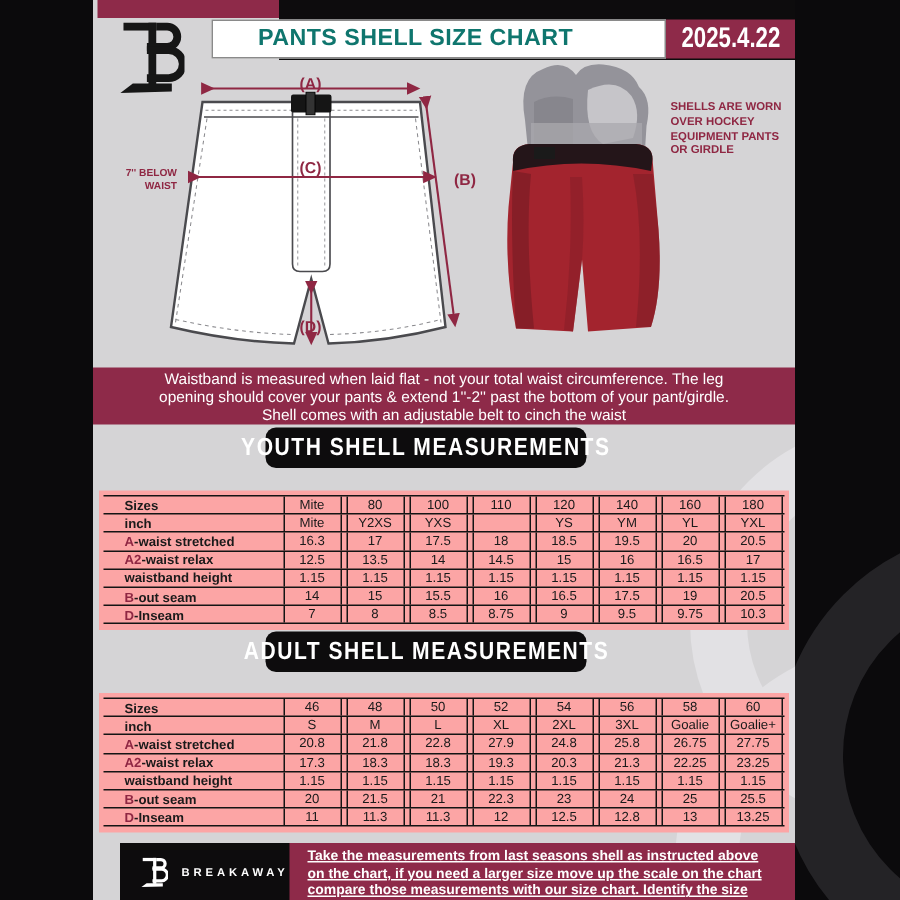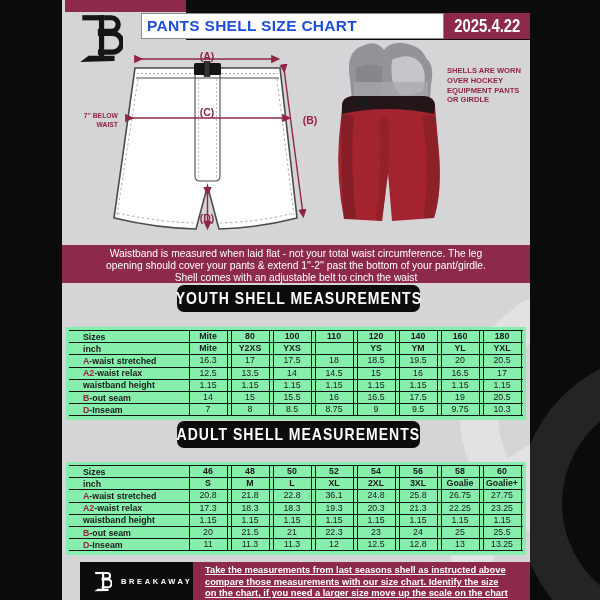--- a/index.html
+++ b/index.html
@@ -11,58 +11,58 @@
        background:#d5d4d6;overflow:hidden;}
   .wm{position:absolute;border-radius:50%;border:38px solid #e2e1e4;}
   #wm1{left:398px;top:282px;width:190px;height:190px;}
   #wm2{left:388px;top:428px;width:212px;height:212px;border-width:42px;}
   .abs{position:absolute;}
   
   #top-strip{left:3px;top:0;width:121px;height:12px;background:#8e2a49;}
   #header-bar{left:124px;top:0;width:344px;height:40px;background:#0d0c0d;}
   #title-box{left:79px;top:13px;width:303px;height:26px;background:#fff;
        border:1px solid #8a8a8a;box-sizing:border-box;display:flex;align-items:center;
-       padding-left:5px;font-size:15.5px;font-weight:700;color:#1d4ed8;letter-spacing:.3px;}
+       padding-left:30px;font-size:15.5px;font-weight:700;color:#0f766e;letter-spacing:.3px;}
   #date-box{left:382px;top:13px;width:86px;height:26px;background:#8e2a49;color:#fff;
        display:flex;align-items:center;justify-content:center;font-size:19px;font-weight:700;}
   #date-box .cond{transform:scaleX(.78);}
   .logo{color:#161616;}
   #logo-top{left:15px;top:11px;}
   
   .mlabel{font-size:10.5px;font-weight:700;color:#8f2743;text-align:center;width:40px;}
   #label-a{left:125px;top:50px;}
   #label-c{left:125px;top:106px;}
   #label-b{left:230px;top:114px;width:36px;}
   #label-d{left:125px;top:212px;}
   #below-note{left:8px;top:112px;width:48px;text-align:right;font-size:6.8px;
        font-weight:700;color:#8f2743;line-height:8.5px;}
   #shell-caption{left:385px;top:66px;width:76px;font-size:7.6px;font-weight:700;
        color:#8f2743;line-height:9.8px;}
   
   #notice{left:0;top:245px;width:468px;height:38px;background:#8e2a49;color:#fff;
        text-align:center;font-size:10.3px;font-weight:400;line-height:11.9px;padding-top:3px;
        box-sizing:border-box;}
   
-  .sec-head{left:115px;width:243px;height:27px;background:#0d0c0d;border-radius:7px;
+  .sec-head{left:115px;width:214px;height:27px;background:#0d0c0d;border-radius:7px;
        color:#fff;display:flex;align-items:center;justify-content:center;}
   .sec-head .cond{transform:scaleX(.85);font-size:16.5px;font-weight:700;letter-spacing:1.2px;white-space:nowrap;}
   #youth-head{top:285px;} #adult-head{top:421px;}
   .unit{width:468px;text-align:center;font-size:10.5px;color:#2e2e2e;font-weight:400;margin-top:36px;}
   #youth-unit{top:313px;} #adult-unit{top:449px;}
   
-  .panel{left:4px;width:460px;background:#86efac;padding:3px 3px 4px 3px;box-sizing:border-box;}
+  .panel{left:4px;width:460px;background:#fca5a5;padding:3px 3px 4px 3px;box-sizing:border-box;}
   #youth-panel{top:327px;} #adult-panel{top:462px;}
   .trow{display:flex;border-bottom:1.4px solid #141414;height:11.2px;align-items:center;}
   .trow:first-child{border-top:1.4px solid #141414;}
   .tlabel{width:104px;padding-left:14px;font-weight:700;font-size:8.8px;color:#1a1a1a;
        white-space:nowrap;}
   .tlabel .maroon{color:#8f2743;}
   .tcell{flex:1;margin:0 1.5px;border-left:1.1px solid #141414;border-right:1.1px solid #141414;
        text-align:center;font-size:8.8px;color:#1a1a1a;height:100%;line-height:11.2px;white-space:nowrap;}
-  .thead .tcell{font-weight:700;}
+  .thead .tcell{font-weight:400;}
   
   #footer-black{left:18px;top:562px;width:131px;height:54px;background:#0d0c0d;}
   #footer-logo{position:absolute;left:13px;top:8px;color:#fff;}
   #brand-name{position:absolute;left:41px;top:15px;color:#fff;font-size:7.5px;font-weight:700;
        letter-spacing:2.6px;}
   #footer-maroon{left:131px;top:562px;width:337px;height:38px;background:#8e2a49;color:#fff;
        font-size:9.3px;font-weight:700;line-height:11.7px;padding:3px 0 0 12px;box-sizing:border-box;text-decoration:underline;}
 </style>
 </head>
 <body>
@@ -257,21 +257,21 @@
         <div class="tcell">2XL</div>
         <div class="tcell">3XL</div>
         <div class="tcell">Goalie</div>
         <div class="tcell">Goalie+</div>
       </div>
       <div class="trow">
         <div class="tlabel"><span class="maroon">A</span>-waist stretched</div>
         <div class="tcell">20.8</div>
         <div class="tcell">21.8</div>
         <div class="tcell">22.8</div>
-        <div class="tcell">36.1</div>
+        <div class="tcell">27.9</div>
         <div class="tcell">24.8</div>
         <div class="tcell">25.8</div>
         <div class="tcell">26.75</div>
         <div class="tcell">27.75</div>
       </div>
       <div class="trow">
         <div class="tlabel"><span class="maroon">A2</span>-waist relax</div>
         <div class="tcell">17.3</div>
         <div class="tcell">18.3</div>
         <div class="tcell">18.3</div>
@@ -317,16 +317,16 @@
     </div>
 
   <div class="abs" id="footer-black">
     <svg id="footer-logo" width="19" height="22" viewBox="0 0 44 50" fill="currentColor">
       <use href="#bk-logo"></use>
     </svg>
     <div id="brand-name">BREAKAWAY</div>
   </div>
   <div class="abs" id="footer-maroon">
       <div>Take the measurements from last seasons shell as instructed above</div>
+      <div>on the chart, if you need a larger size move up the scale on the chart</div>
       <div>compare those measurements  with our size chart. Identify the size</div>
-      <div>on the chart, if you need a larger size move up the scale on the chart</div>
     </div>
 </div>
 
 </body></html>

